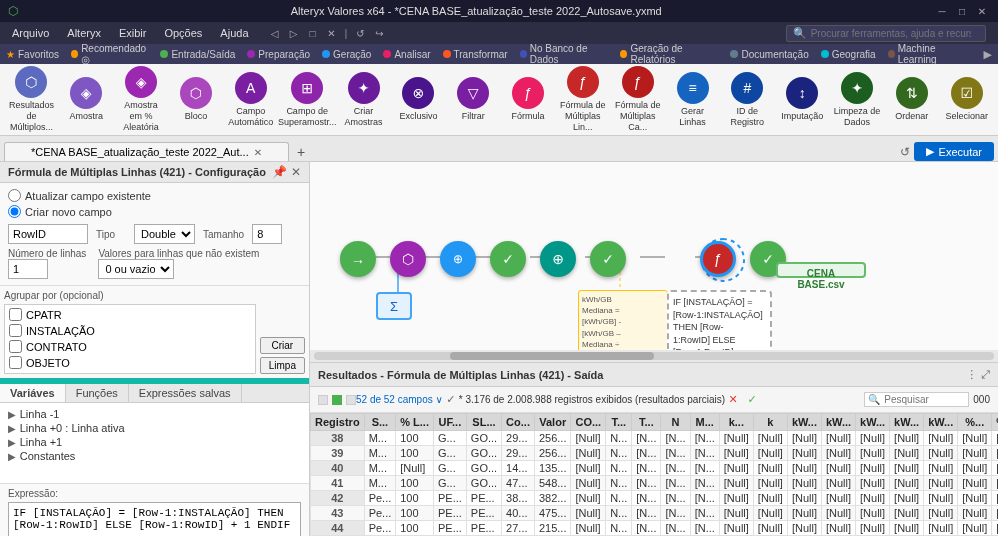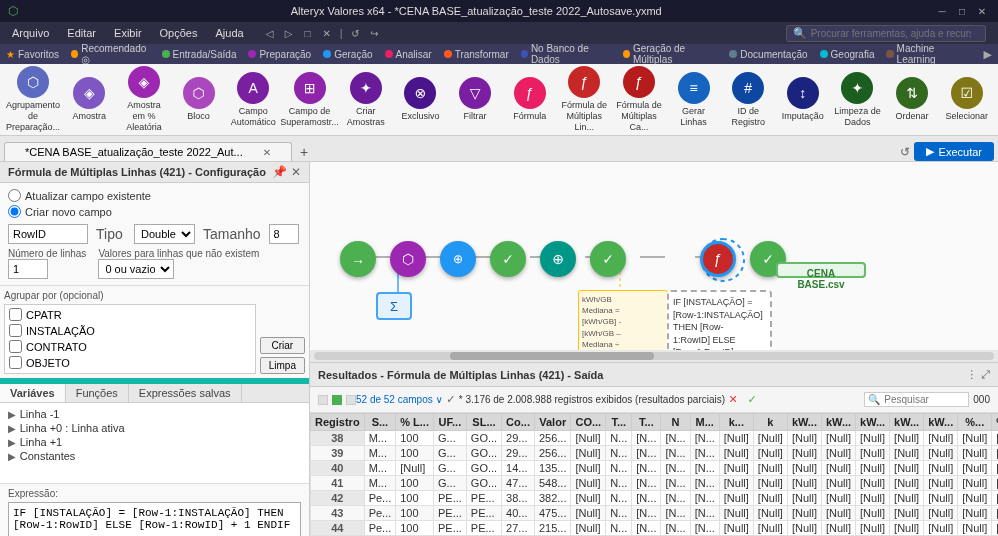--- a/index.html
+++ b/index.html
@@ -90,25 +90,25 @@
       align-items: flex-end;
       padding: 0 4px;
       border-bottom: 1px solid #ccc;
       gap: 2px;
     }
     .tab {
       background: #d0d0d0;
       border: 1px solid #bbb;
       border-bottom: none;
       border-radius: 3px 3px 0 0;
-      padding: 3px 20px;
+      padding: 3px 26px;
       cursor: pointer;
       font-size: 10px;
       color: #333;
-      display: flex; align-items: center; gap: 20px;
+      display: flex; align-items: center; gap: 5px;
     }
     .tab.active { background: #f5f5f5; border-bottom-color: #f5f5f5; color: #000; }
     .tab-close { color: #666; font-size: 10px; }
     .tab-add { background: none; border: none; padding: 2px 6px; cursor: pointer; color: #555; font-size: 14px; line-height: 1; }
 
     
     .left-panel {
       width: 310px;
       background: #f9f9f9;
       border-right: 1px solid #ccc;
@@ -131,21 +131,21 @@
 
     
     .config-section {
       padding: 6px 8px;
       border-bottom: 1px solid #ddd;
     }
     .radio-group { display: flex; flex-direction: column; gap: 3px; }
     .radio-row { display: flex; align-items: center; gap: 4px; }
     .radio-label { font-size: 11px; color: #333; }
     .field-row { display: flex; gap: 8px; margin-top: 6px; align-items: center; }
-    .field-label { font-size: 14px; color: #555; min-width: 30px; }
+    .field-label { font-size: 10px; color: #555; min-width: 30px; }
     .field-input {
       border: 1px solid #aaa;
       background: white;
       padding: 1px 4px;
       font-size: 11px;
       height: 20px;
     }
     .field-input-sm { width: 60px; }
     .field-select {
       border: 1px solid #aaa;
@@ -394,21 +394,21 @@
   <div class="title-bar-title">Alteryx Valores x64 - *CENA BASE_atualização_teste 2022_Autosave.yxmd</div>
   <div class="title-bar-controls">
     <div class="title-bar-btn">─</div>
     <div class="title-bar-btn">□</div>
     <div class="title-bar-btn close">✕</div>
   </div>
 </div>
 
 <div class="menu-bar">
   <div class="menu-item">Arquivo</div>
-  <div class="menu-item">Editar</div>
+  <div class="menu-item">Alteryx</div>
   <div class="menu-item">Exibir</div>
   <div class="menu-item">Opções</div>
   <div class="menu-item">Ajuda</div>
   <div class="menu-bar-icons">
     <span class="toolbar-icon">◁</span>
     <span class="toolbar-icon">▷</span>
     <span class="toolbar-icon">□</span>
     <span class="toolbar-icon">✕</span>
     <span style="color:#888;margin:0 2px;">|</span>
     <span class="toolbar-icon">↺</span>
@@ -450,41 +450,41 @@
   <div class="fav-item">
     <span style="width:8px;height:8px;border-radius:50%;background:#ff5722;display:inline-block;"></span>
     <span class="fav-label">Transformar</span>
   </div>
   <div class="fav-item">
     <span style="width:8px;height:8px;border-radius:50%;background:#3f51b5;display:inline-block;"></span>
     <span class="fav-label">No Banco de Dados</span>
   </div>
   <div class="fav-item">
     <span style="width:8px;height:8px;border-radius:50%;background:#ff9800;display:inline-block;"></span>
-    <span class="fav-label">Geração de Múltiplas</span>
+    <span class="fav-label">Geração de Relatórios</span>
   </div>
   <div class="fav-item">
     <span style="width:8px;height:8px;border-radius:50%;background:#607d8b;display:inline-block;"></span>
     <span class="fav-label">Documentação</span>
   </div>
   <div class="fav-item">
     <span style="width:8px;height:8px;border-radius:50%;background:#00bcd4;display:inline-block;"></span>
     <span class="fav-label">Geografia</span>
   </div>
   <div class="fav-item">
     <span style="width:8px;height:8px;border-radius:50%;background:#795548;display:inline-block;"></span>
     <span class="fav-label">Machine Learning</span>
   </div>
   <span style="color:#aaa;margin-left:4px;cursor:pointer;">▶</span>
 </div>
 
 <div class="ribbon">
   <div class="ribbon-tool">
     <div class="ribbon-tool-icon" style="background:#5c6bc0;">⬡</div>
-    <div class="ribbon-tool-label">Agrupamento de Preparação...</div>
+    <div class="ribbon-tool-label">Resultados de Múltiplos...</div>
   </div>
   <div class="ribbon-tool">
     <div class="ribbon-tool-icon" style="background:#7e57c2;">◈</div>
     <div class="ribbon-tool-label">Amostra</div>
   </div>
   <div class="ribbon-tool">
     <div class="ribbon-tool-icon" style="background:#9c27b0;">◈</div>
     <div class="ribbon-tool-label">Amostra em % Aleatória</div>
   </div>
   <div class="ribbon-tool">

